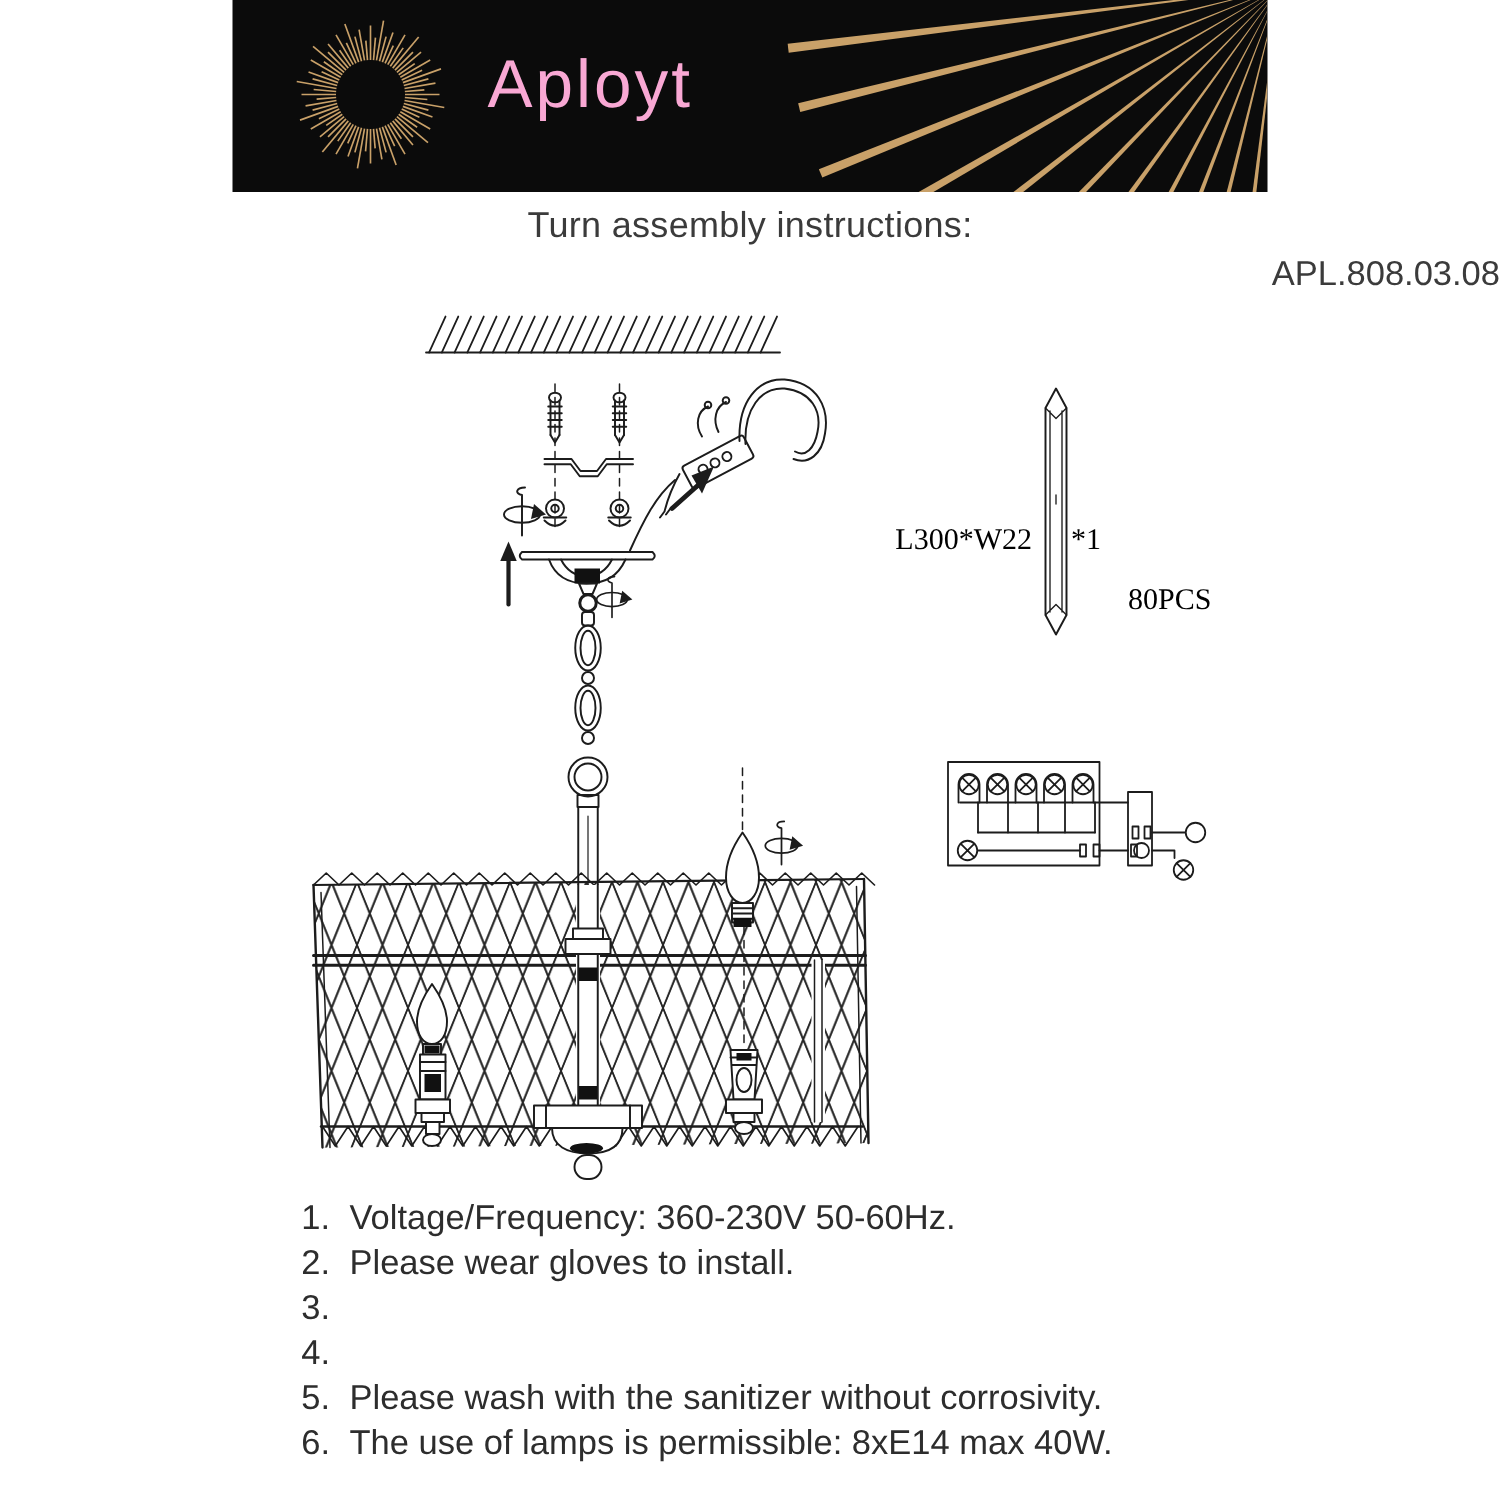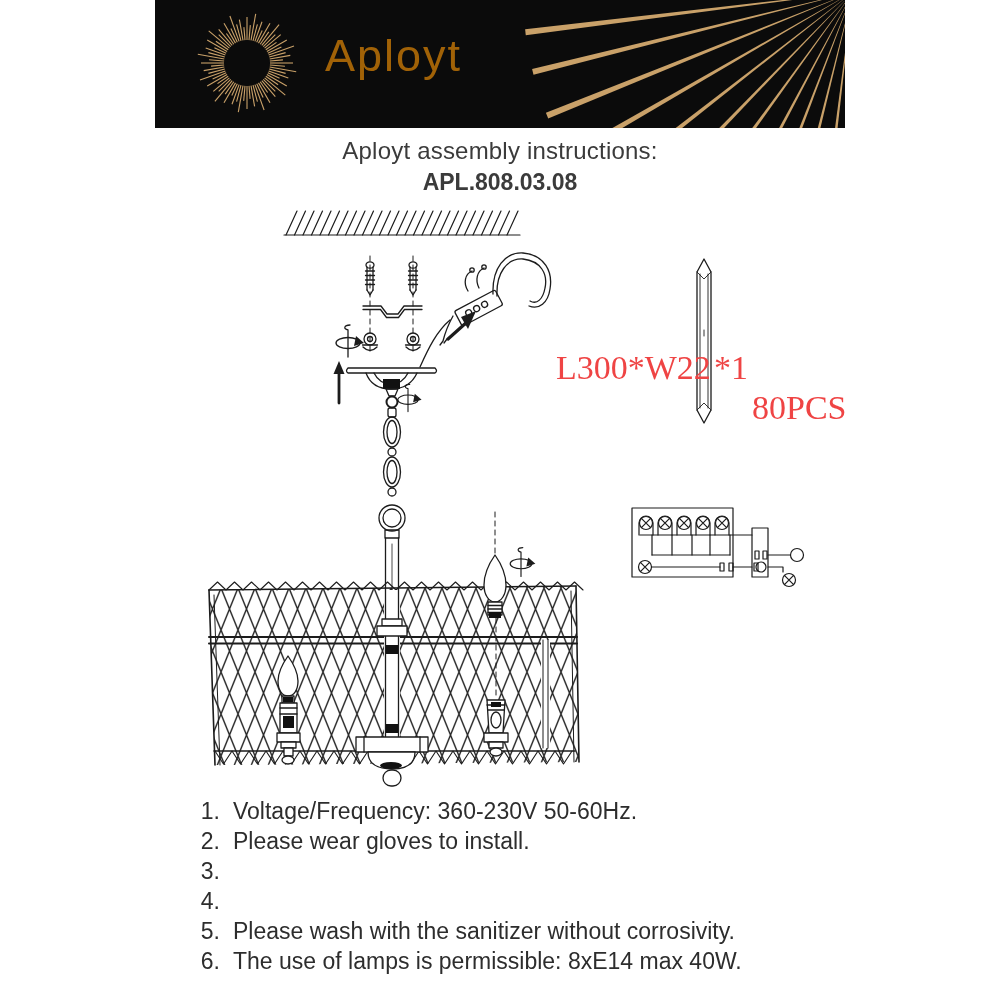--- a/index.html
+++ b/index.html
@@ -2,28 +2,28 @@
 <html><head>
 <meta charset="utf-8">
 <style>
   html,body{margin:0;padding:0;background:#fff;}
   .page{position:relative;width:1000px;height:1000px;background:#fff;overflow:hidden;
         font-family:"Liberation Sans",sans-serif;}
   
   .brand-bar{position:absolute;left:155px;top:0;width:690px;height:128px;background:#0b0b0b;overflow:hidden;}
   .brand-art{position:absolute;left:0;top:0;width:690px;height:128px;display:block;}
   .brand-name{position:absolute;left:170px;top:30px;font-size:45px;font-weight:300;
-              color:#a16207;letter-spacing:2px;font-family:"Liberation Sans",sans-serif;}
+              color:#f9a8d4;letter-spacing:2px;font-family:"Liberation Sans",sans-serif;}
   
   .title-block{position:absolute;left:0;top:137px;width:100%;text-align:center;color:#3b3b3b;}
   .title{font-size:24px;font-weight:500;letter-spacing:.2px;}
-  .model{font-size:23px;font-weight:700;margin-top:4px;}
+  .model{font-size:23px;font-weight:400;margin-top:4px;text-align:right;}
   
   .diagram{position:absolute;left:0;top:0;width:1000px;height:1000px;pointer-events:none;}
-  .lbl{position:absolute;font-family:"Liberation Serif",serif;color:#ef4444;font-size:34px;white-space:nowrap;}
+  .lbl{position:absolute;font-family:"Liberation Serif",serif;color:#000000;font-size:20px;white-space:nowrap;}
   .lbl.size{left:556px;top:349px;width:132px;text-align:right;}
   .lbl.qty{left:714px;top:349px;}
   .lbl.pack{left:752px;top:349px;margin-top:40px;}
   
   .instructions{position:absolute;left:194px;top:796px;margin:0;padding:0;list-style:none;color:#2d2d2d;}
   .instructions li{display:flex;line-height:30px;font-size:23px;}
   .instructions .num{width:26px;text-align:right;margin-right:13px;flex:none;}
 </style>
 </head>
 <body>
@@ -117,21 +117,21 @@
           <polygon points="8,-8 -279.3,154.4 -276.3,159.6"></polygon>
           <polygon points="8,-8 -299.1,112.8 -296.8,118.4"></polygon>
           <polygon points="8,-8 -312.9,68.9 -311.5,74.7"></polygon>
           <polygon points="8,-8 -319.9,29.2 -319.2,35.2"></polygon>
         </g>
     </svg>
     <span class="brand-name">Aployt</span>
   </header>
 
   <div class="title-block">
-    <div class="title">Aployt assembly instructions:</div>
+    <div class="title">Turn assembly instructions:</div>
     <div class="model">APL.808.03.08</div>
   </div>
 
   <svg class="diagram" viewBox="0 0 1000 1000" fill="none" stroke="#1c1c1c" stroke-width="1.3" stroke-linecap="round" stroke-linejoin="round">
     <defs>
       <pattern id="lat" width="17" height="42" patternUnits="userSpaceOnUse">
         <path d="M0,0L17,42M17,0L0,42" stroke="#242424" stroke-width="1" fill="none"></path>
       </pattern>
       <pattern id="lat2" width="17" height="42" patternUnits="userSpaceOnUse" patternTransform="translate(8.5,21)">
         <path d="M0,0L17,42M17,0L0,42" stroke="#242424" stroke-width="1" fill="none"></path>

